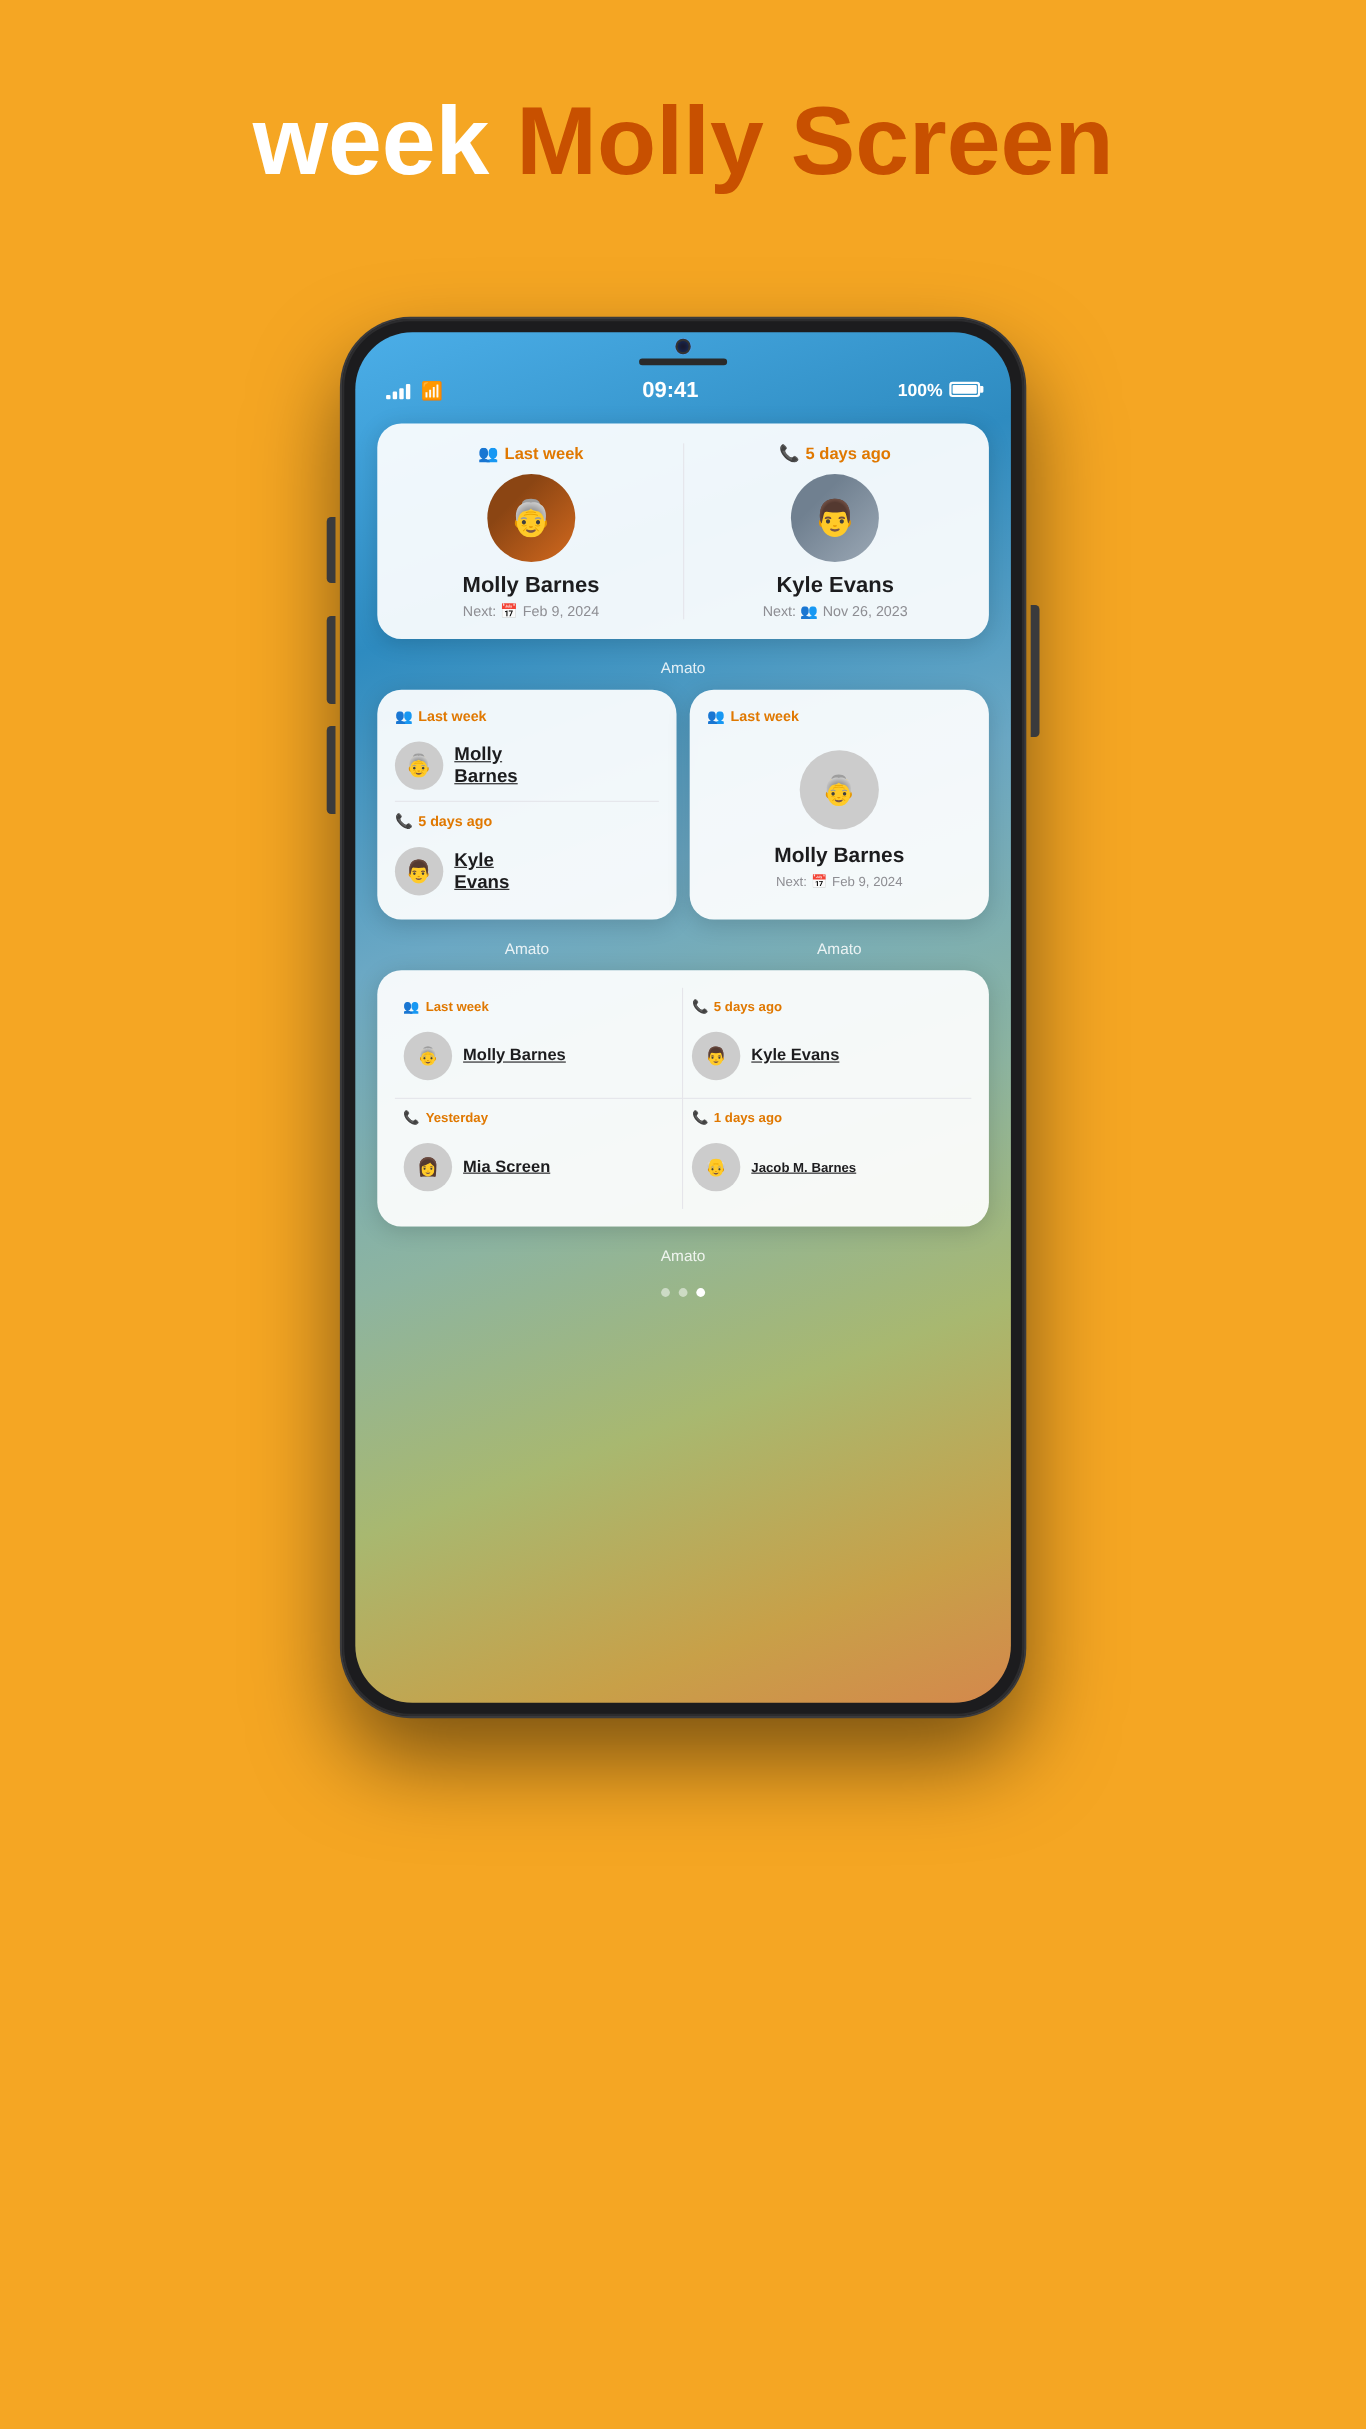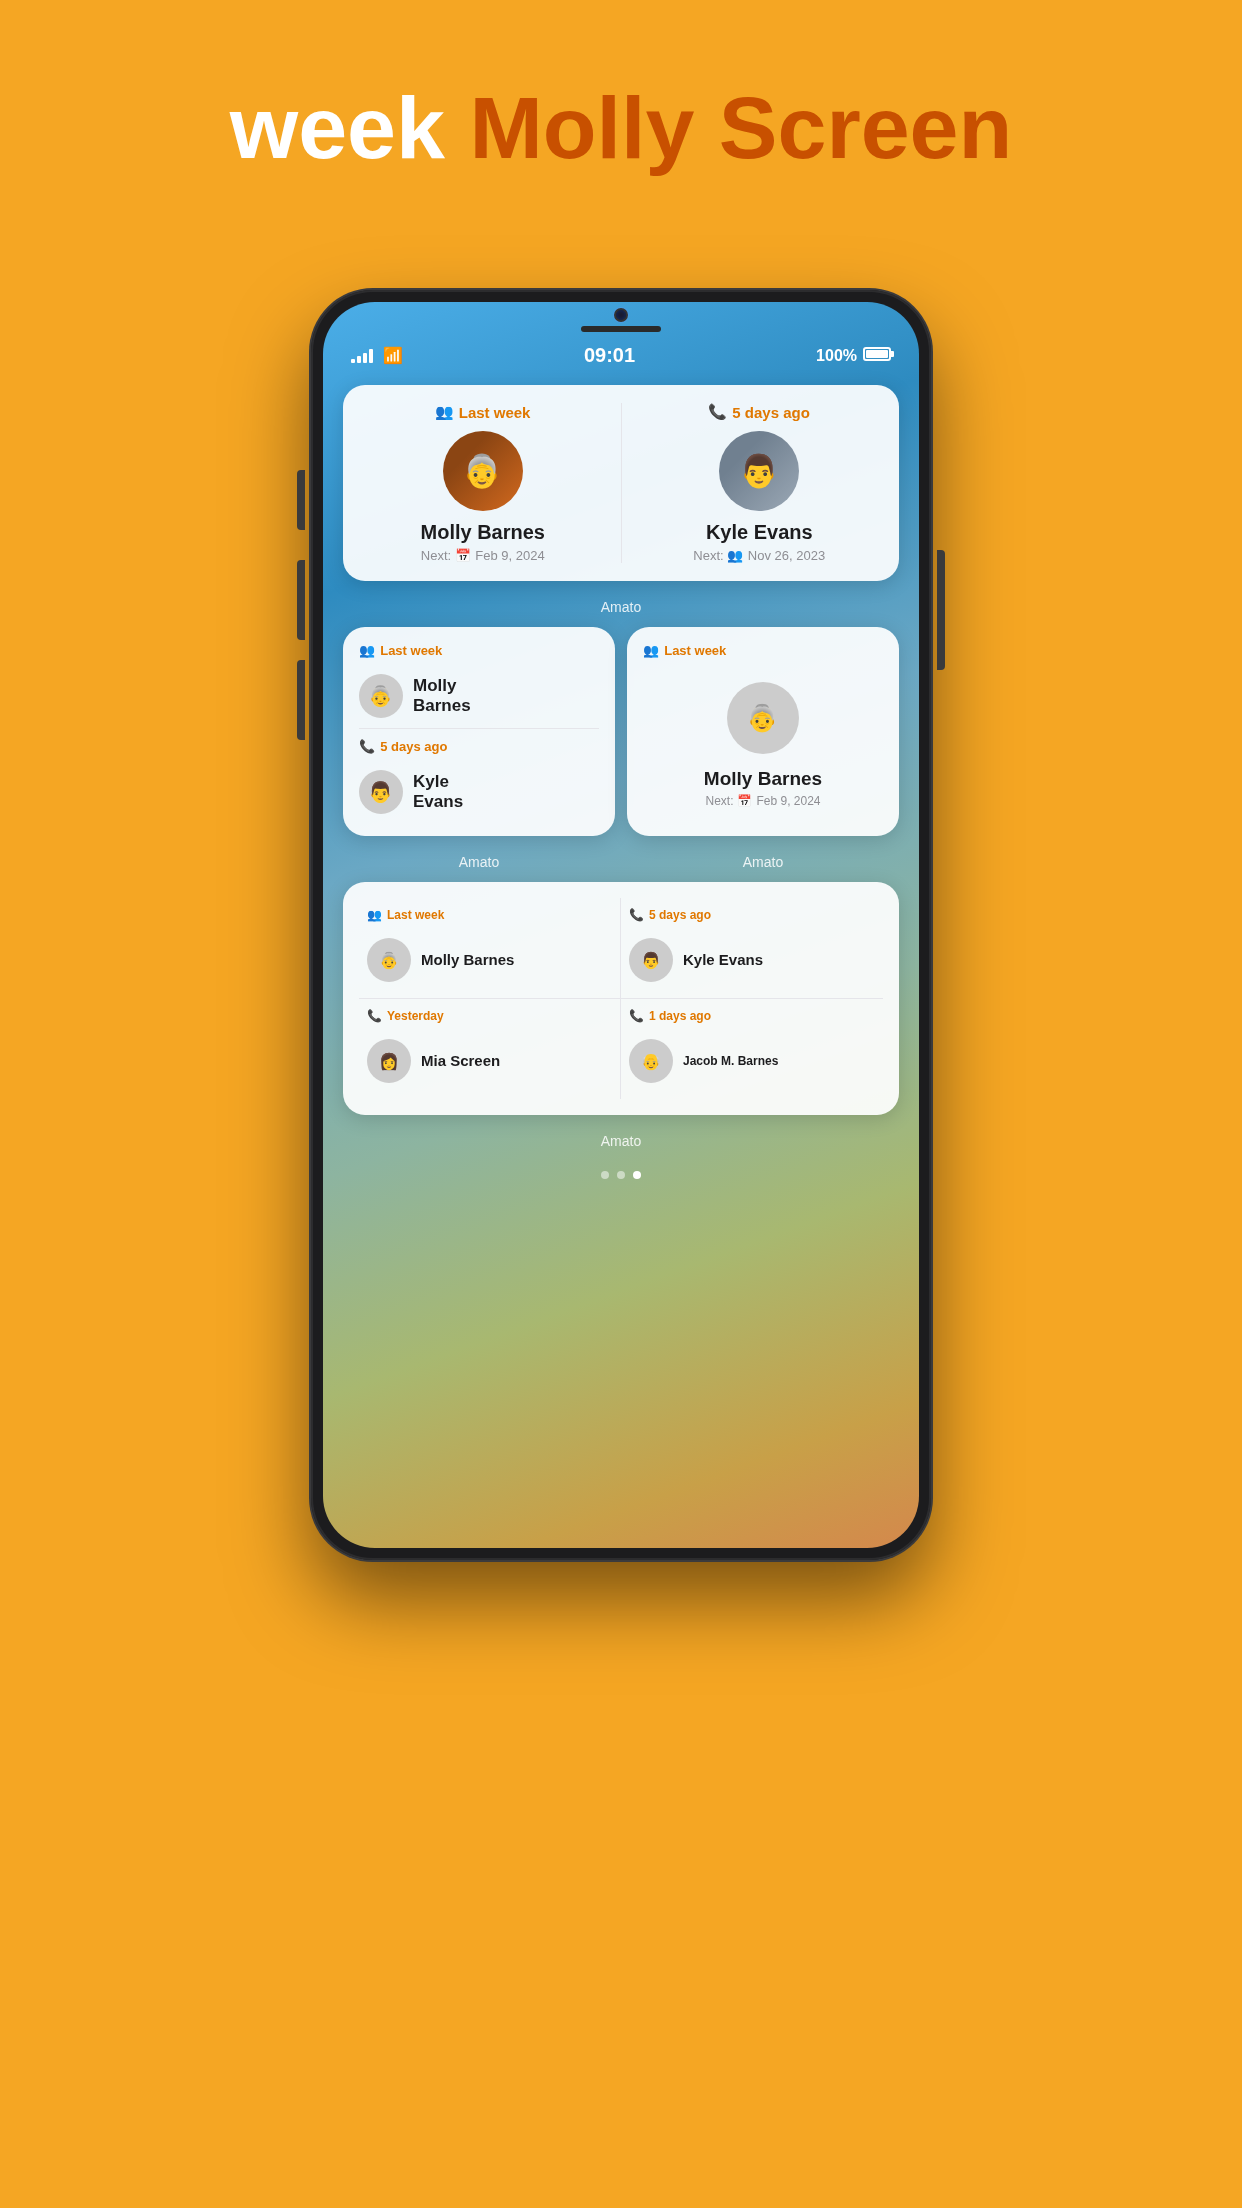--- a/index.html
+++ b/index.html
@@ -323,20 +323,21 @@
       align-items: center;
       justify-content: center;
       font-size: 18px;
       overflow: hidden;
     }
     .contact-row-name {
       font-size: 17px;
       font-weight: 600;
       color: #1C1C1E;
       line-height: 1.2;
+      text-decoration: underline;
     }
 
     
     .widget-focus {
       flex: 1;
       background: rgba(255,255,255,0.92);
       border-radius: 22px;
       padding: 16px;
       box-shadow: 0 4px 20px rgba(0,0,0,0.15);
       display: flex;
@@ -453,21 +454,21 @@
       <div class="status-bar" style="margin-top:28px;">
         <div class="status-left">
           <div class="signal-bars">
             <div class="signal-bar"></div>
             <div class="signal-bar"></div>
             <div class="signal-bar"></div>
             <div class="signal-bar"></div>
           </div>
           <span class="wifi-icon">📶</span>
         </div>
-        <div class="status-center">09:01</div>
+        <div class="status-center">09:41</div>
         <div class="status-right">
           <span>100%</span>
           <div class="battery-icon">
             <div class="battery-fill"></div>
           </div>
         </div>
       </div>
 
       <div class="widgets-container">
 

